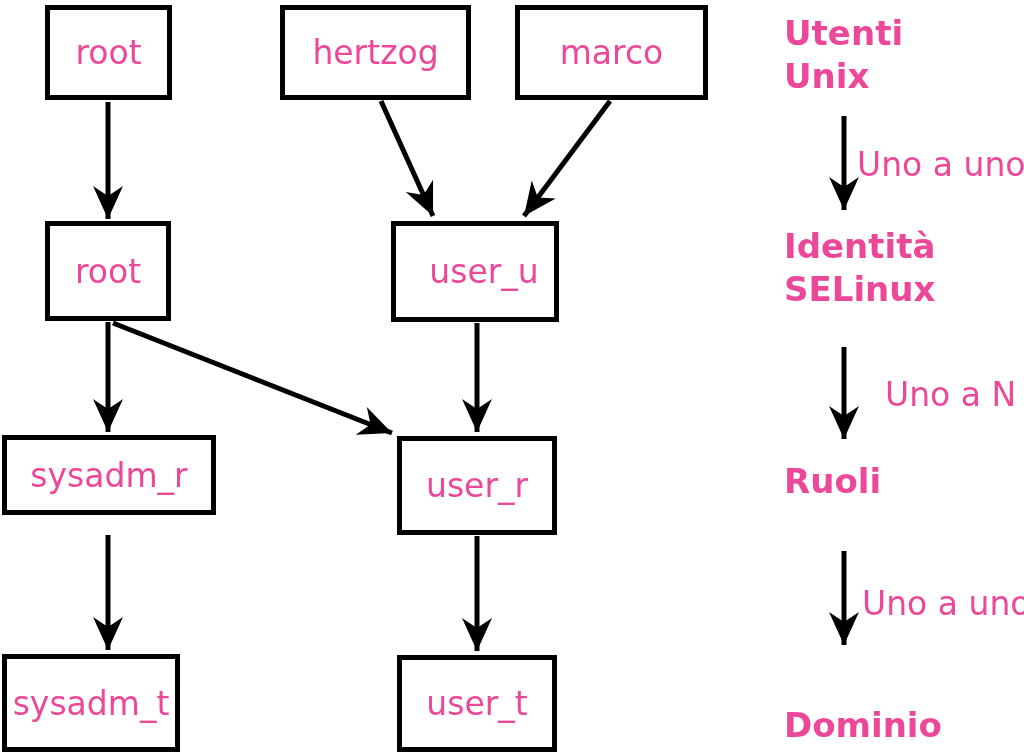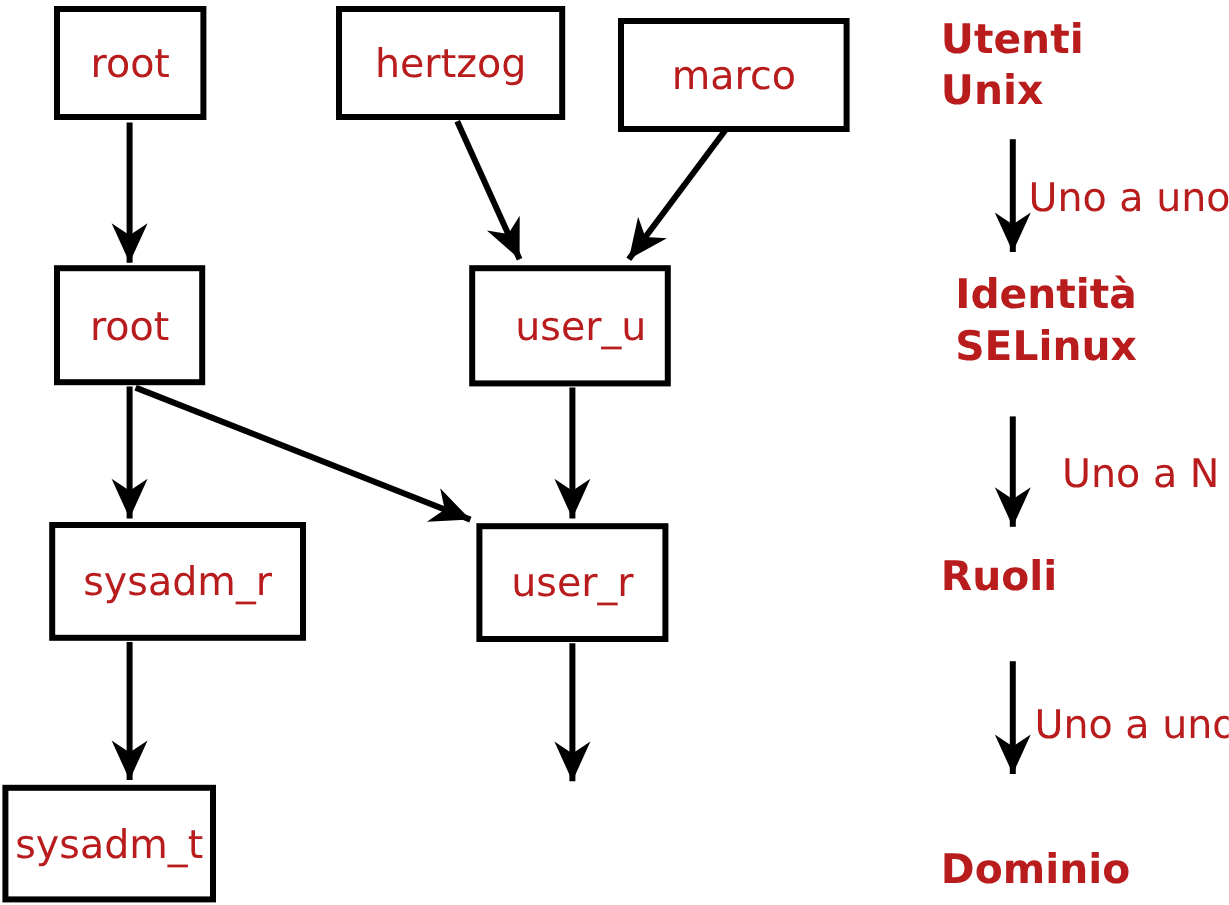--- a/index.html
+++ b/index.html
@@ -2,21 +2,21 @@
 <html><head>
 <meta charset="utf-8">
 <style>
   html, body { margin: 0; padding: 0; background: #ffffff; }
   #canvas {
     position: relative;
     width: 1024px;
     height: 754px;
     background: #ffffff;
     font-family: "DejaVu Sans", "Liberation Sans", sans-serif;
-    color: #b91c1c;
+    color: #ec4899;
     overflow: hidden;
   }
   .box {
     position: absolute;
     box-sizing: border-box;
     background: #ffffff;
     border: 5px solid #000000;
     display: flex;
     align-items: center;
     justify-content: center;
@@ -40,30 +40,30 @@
   }
   .rel-label {
     position: absolute;
     font-size: 33px;
     line-height: 1;
     white-space: nowrap;
   }
   
   #b-unix-root    { left: 45px;  top: 5px;   width: 127px; height: 95px; }
   #b-unix-hertzog { left: 280px; top: 5px;   width: 191px; height: 95px; }
-  #b-unix-marco   { left: 515px; top: 15px;   width: 193px; height: 95px; }
+  #b-unix-marco   { left: 515px; top: 5px;   width: 193px; height: 95px; }
   #b-sel-root     { left: 45px;  top: 221px; width: 126px; height: 100px; }
   #b-sel-user-u   { left: 391px; top: 221px; width: 168px; height: 101px; padding-left: 18px; }
-  #b-role-sysadm  { left: 2px;   top: 435px; width: 214px; height: 99px; margin-left: 39px; }
+  #b-role-sysadm  { left: 2px;   top: 435px; width: 214px; height: 80px; }
   #b-role-user    { left: 397px; top: 436px; width: 160px; height: 99px; }
   #b-dom-sysadm   { left: 2px;   top: 654px; width: 178px; height: 98px; }
   #b-dom-user     { left: 397px; top: 655px; width: 160px; height: 97px; }
   
   #lg-utenti   { left: 784px; top: 12px; }
-  #lg-identita { left: 784px; top: 225px; margin-left: 12px; }
+  #lg-identita { left: 784px; top: 225px; }
   #lg-ruoli    { left: 784px; top: 460px; text-align: right; }
   #lg-dominio  { left: 784px; top: 704px; }
   #rl-1 { left: 857px; top: 148px; }
   #rl-2 { left: 885px; top: 378px; }
   #rl-3 { left: 862px; top: 587px; }
 </style>
 </head>
 <body>
 
 <div id="canvas">
@@ -93,20 +93,21 @@
   <div class="box" id="b-unix-hertzog">hertzog</div>
   <div class="box" id="b-unix-marco">marco</div>
 
   <div class="box" id="b-sel-root">root</div>
   <div class="box" id="b-sel-user-u">user_u</div>
 
   <div class="box" id="b-role-sysadm">sysadm_r</div>
   <div class="box" id="b-role-user">user_r</div>
 
   <div class="box" id="b-dom-sysadm">sysadm_t</div>
+  <div class="box" id="b-dom-user">user_t</div>
 
   <div class="legend-title" id="lg-utenti">Utenti
 Unix</div>
   <div class="legend-title" id="lg-identita">Identità
 SELinux</div>
   <div class="legend-title" id="lg-ruoli">Ruoli</div>
   <div class="legend-title" id="lg-dominio">Dominio</div>
 
   <div class="rel-label" id="rl-1">Uno a uno</div>
   <div class="rel-label" id="rl-2">Uno a N</div>

